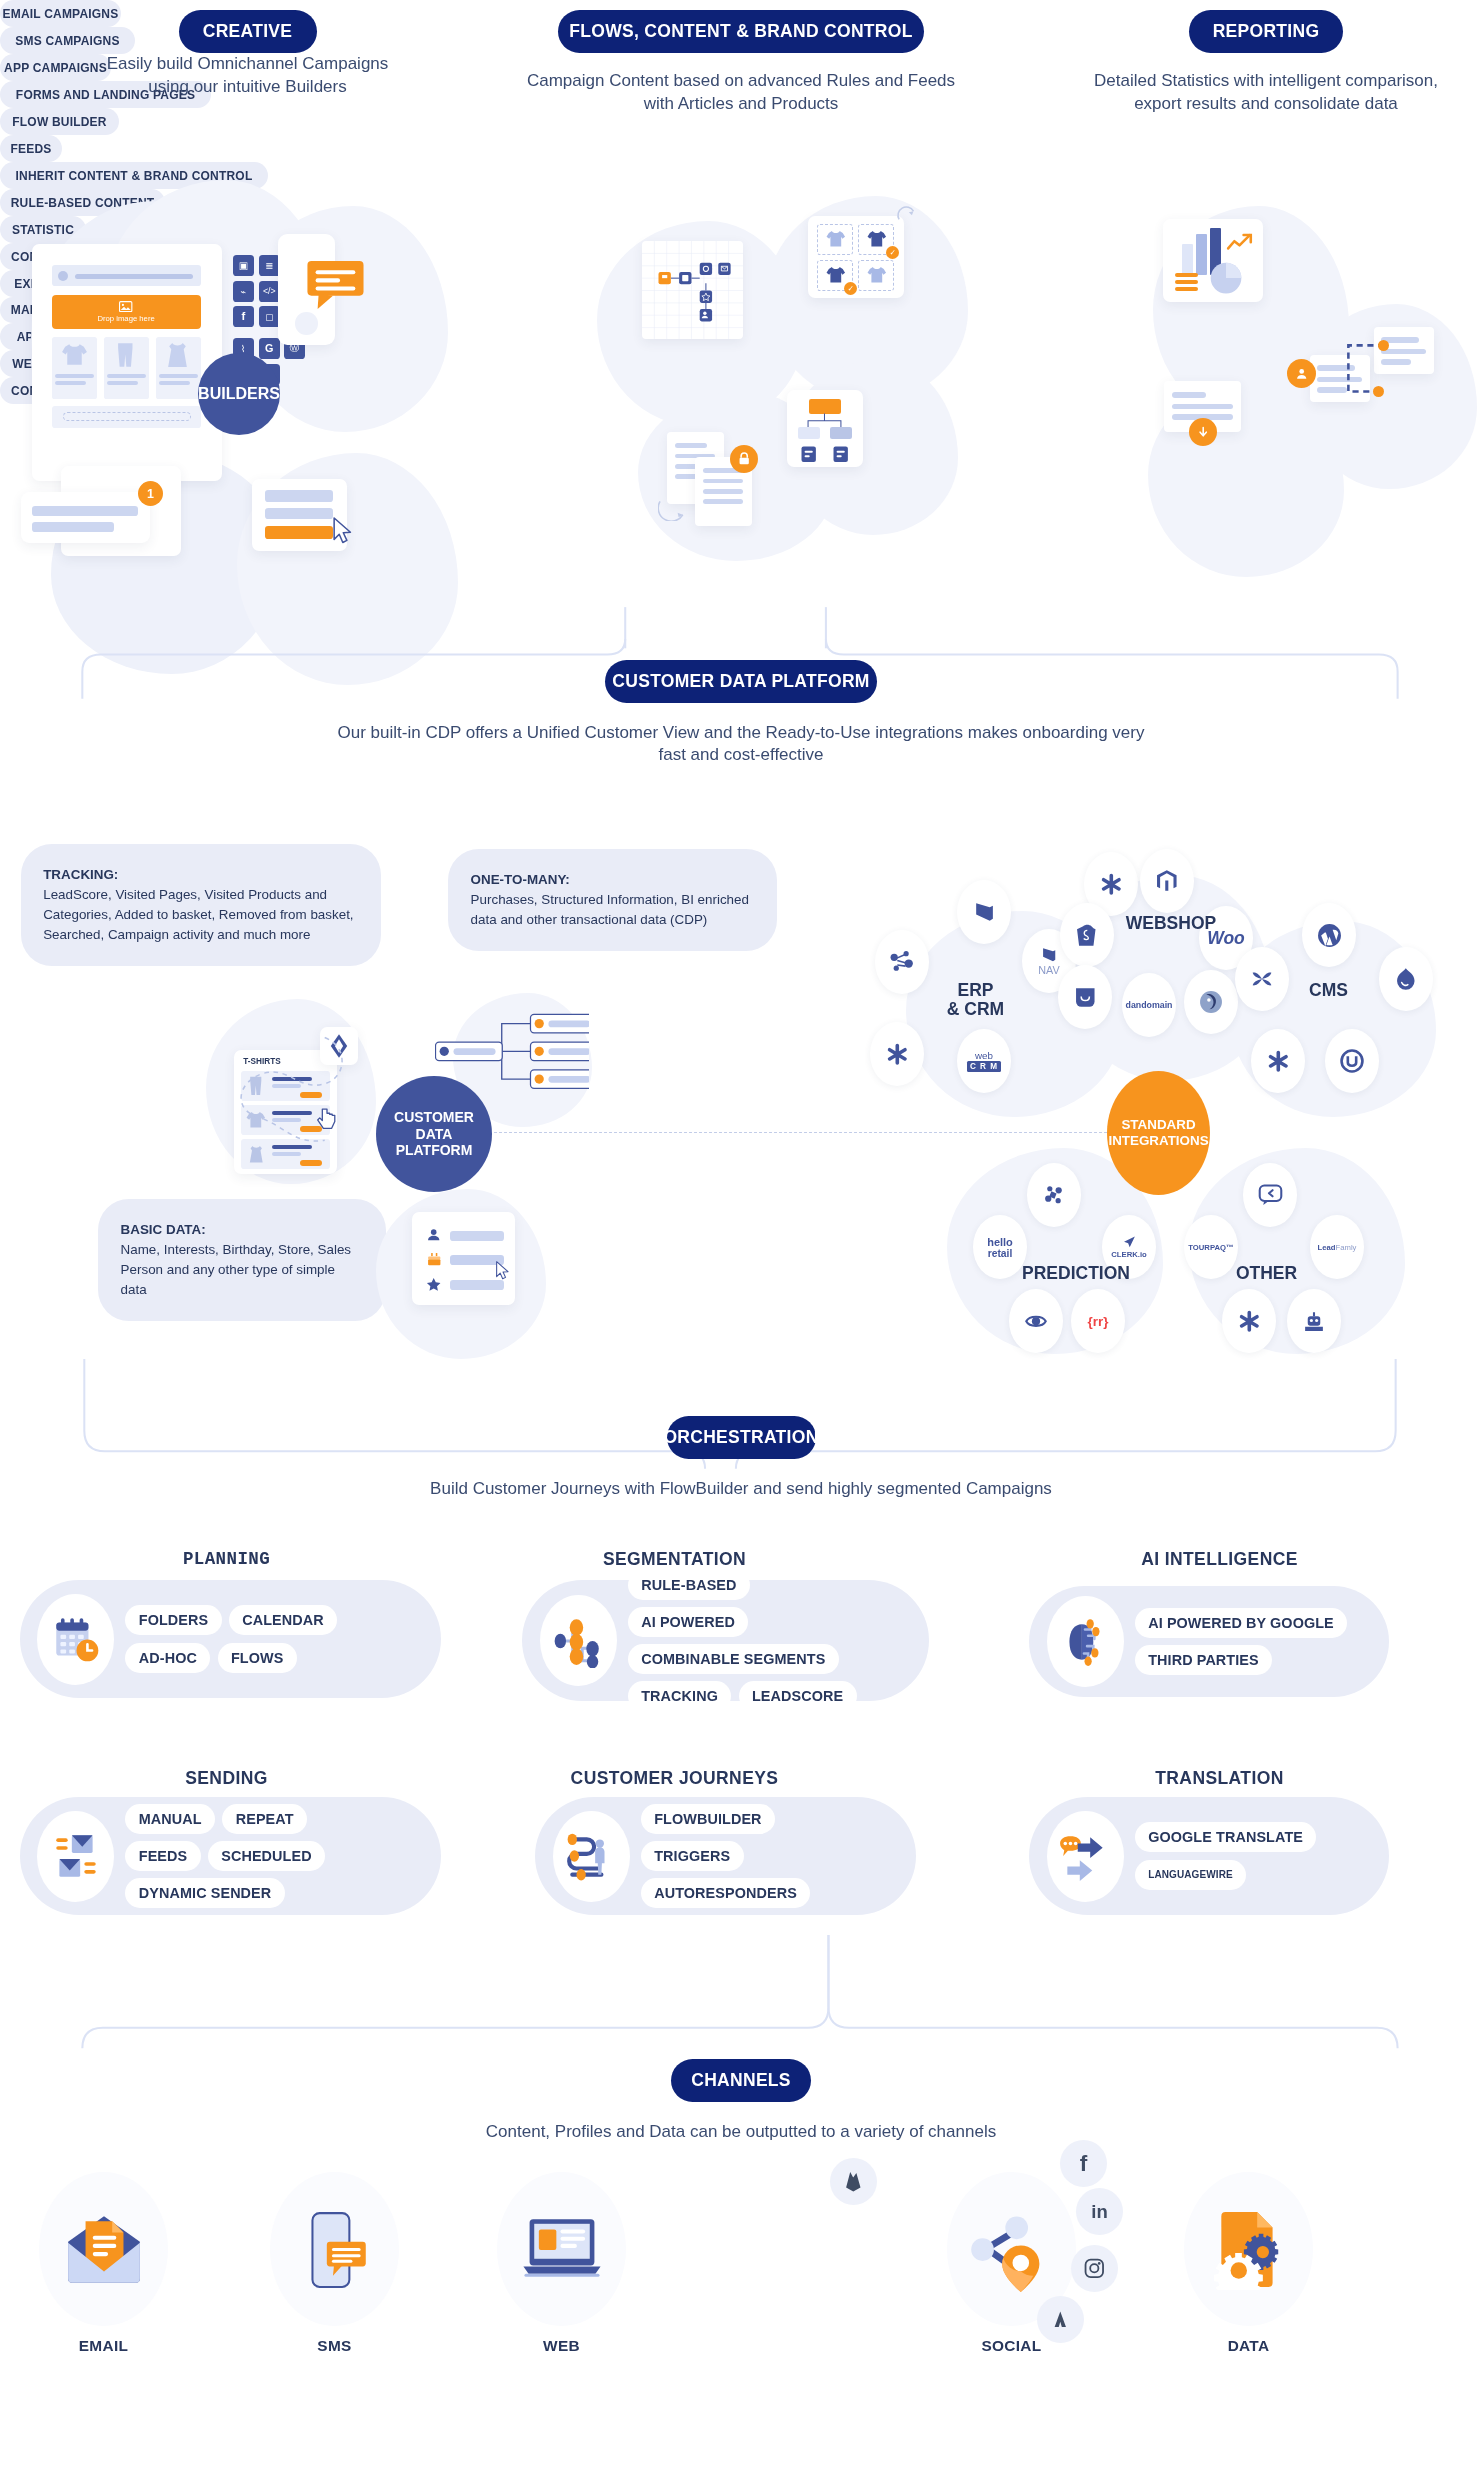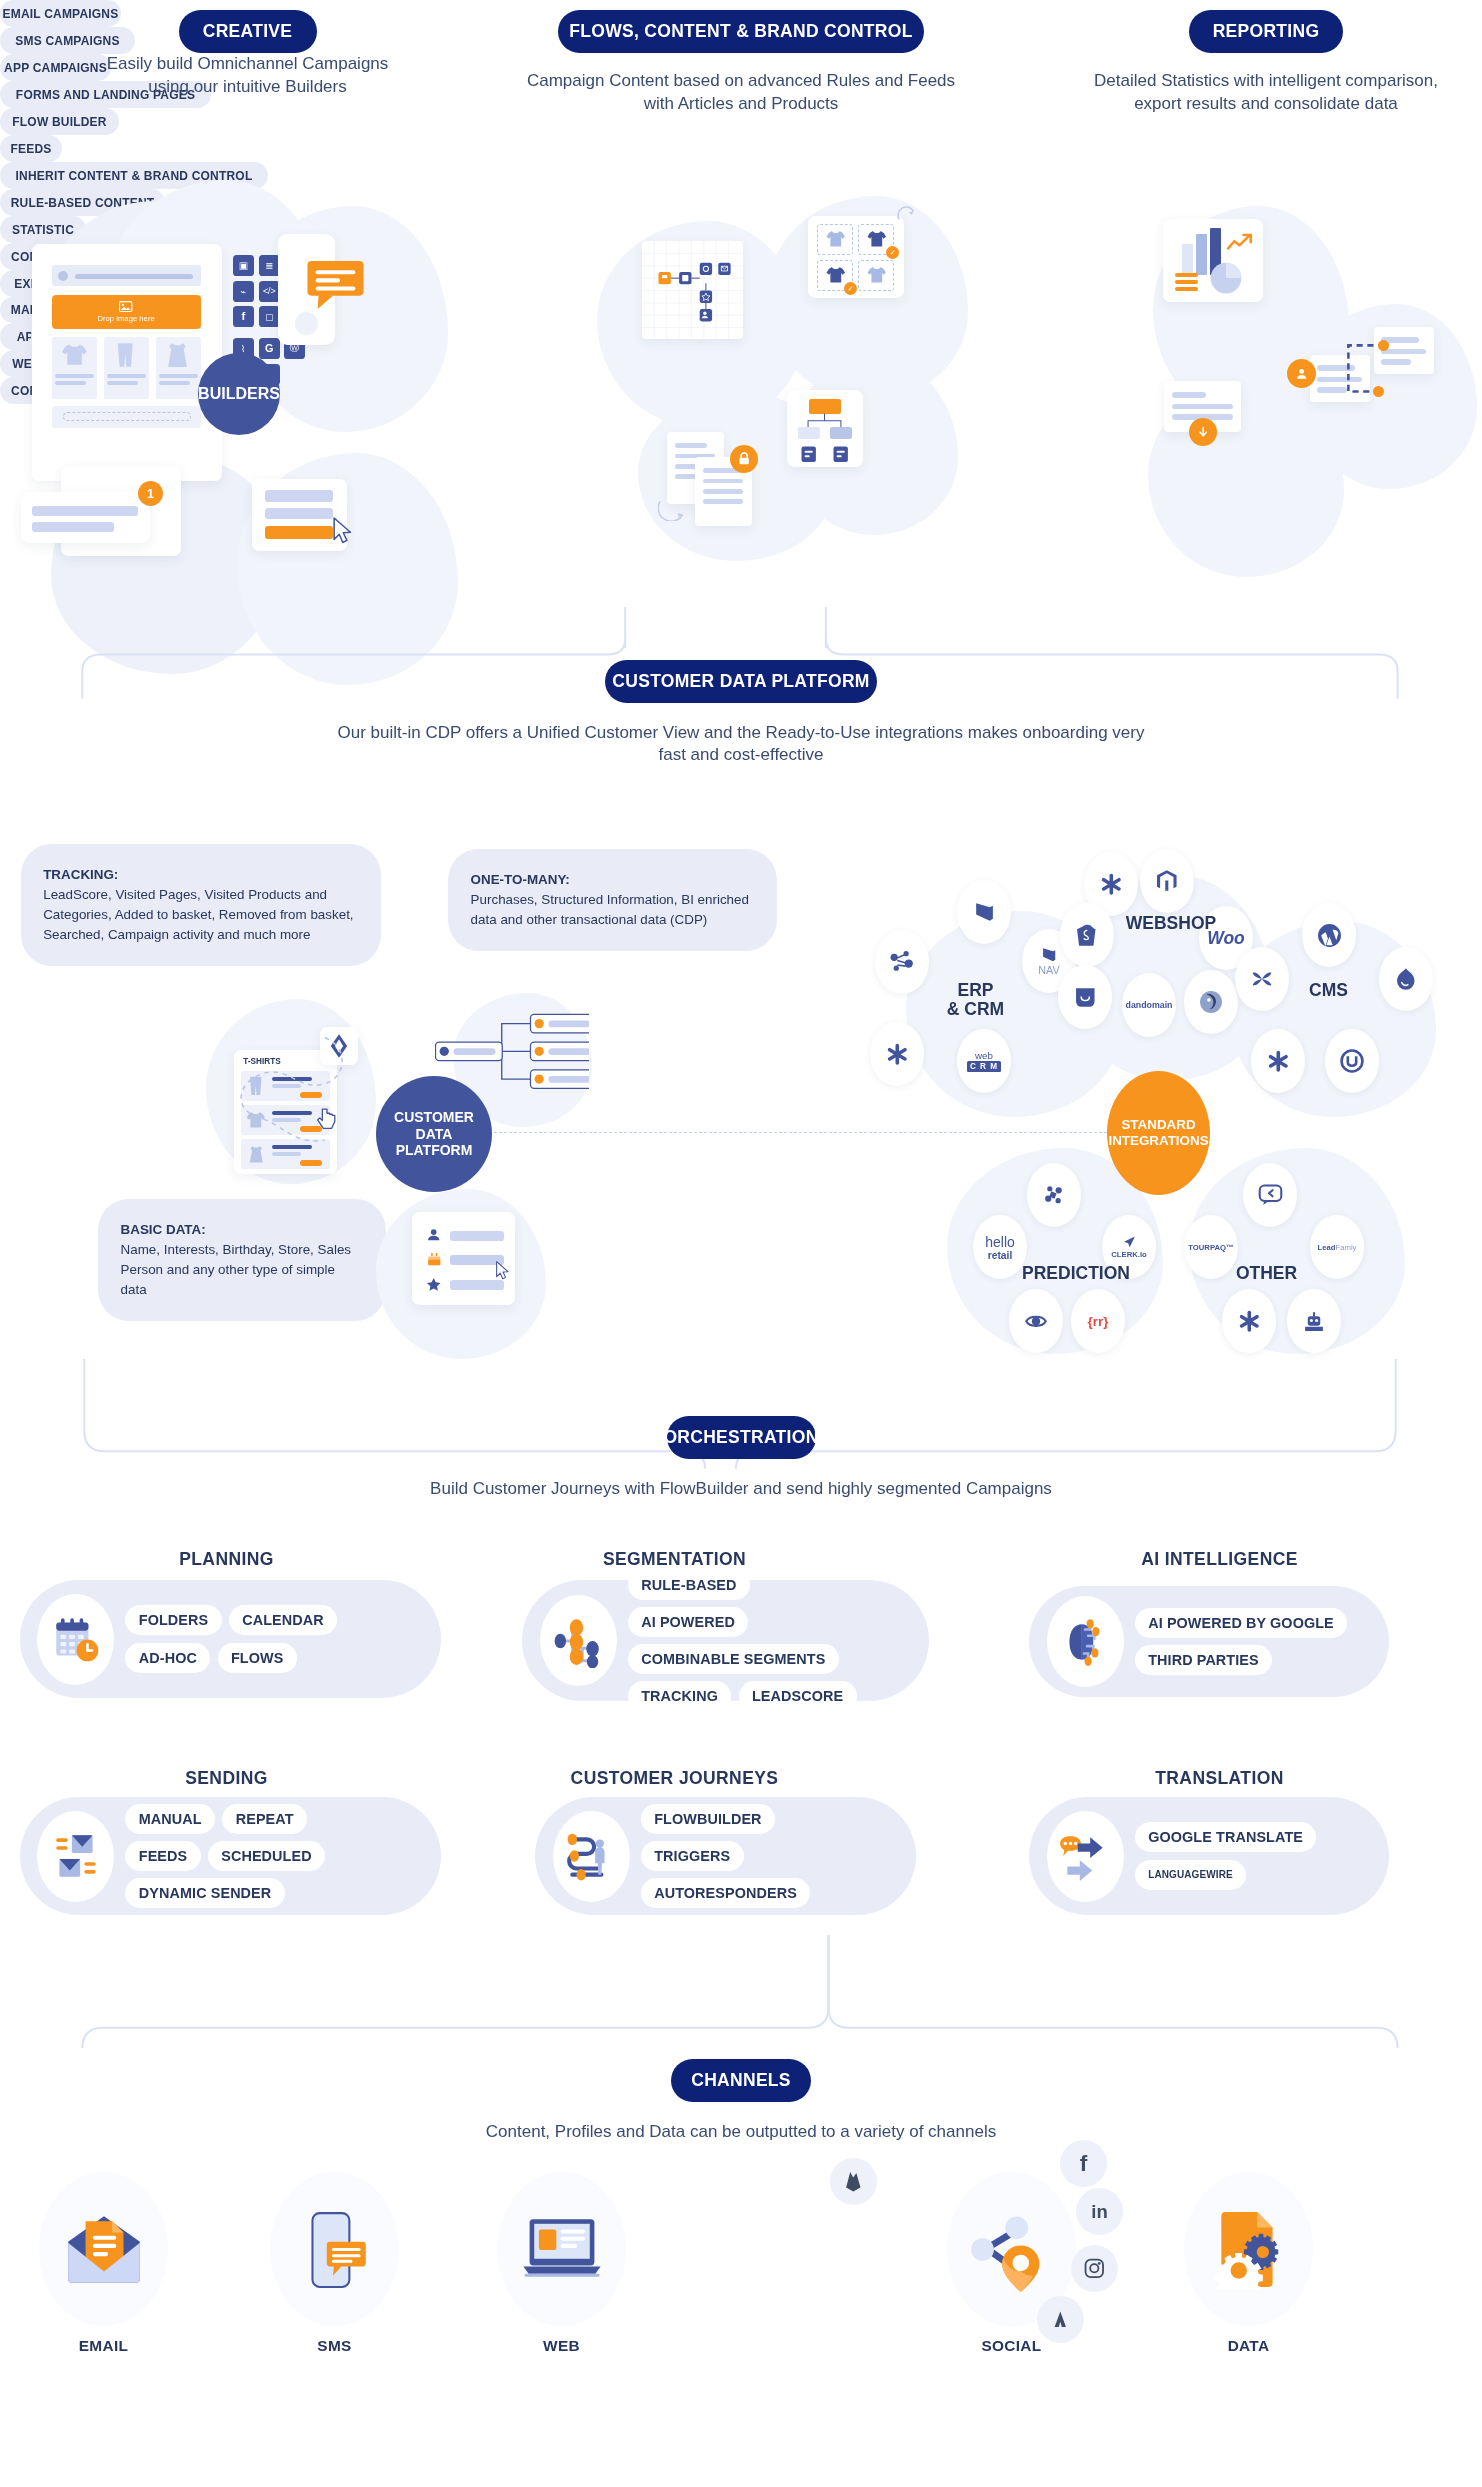--- a/index.html
+++ b/index.html
@@ -627,21 +627,21 @@
         <g fill="#41549c">
           <circle cx="15" cy="11" r="5"></circle>
           <circle cx="32" cy="14" r="6"></circle>
           <circle cx="12" cy="30" r="6"></circle>
           <circle cx="31" cy="34" r="5"></circle>
           <path d="M18 16l10 4-4 10-10-4z"></path>
         </g>
       </svg>
     </div>
   <div class="int-node" style="left:973px;top:1215px;flex-direction:column;">
-    <span style="font-size:14px;font-weight:400;color:#41549c;">hello</span>
+    <span style="font-size:11px;font-weight:700;color:#41549c;">hello</span>
     <span style="font-size:10.3px;font-weight:700;color:#41549c;">retail</span>
     </div>
   <div class="int-node" style="left:1102px;top:1215px;flex-direction:column;">
     <svg width="14.4" height="14.4" viewBox="0 0 28 28">
         <path d="M25 3 L4 13 L12 16 L15 24 Z" fill="#41549c"></path>
       </svg>
     <span style="font-size:7.7px;font-weight:700;color:#41549c;margin-top:1.5px;">CLERK.io</span>
     </div>
   <div class="int-node" style="left:1009px;top:1289px;">
     <svg width="24" height="22.6" viewBox="0 0 46 44">
@@ -689,21 +689,21 @@
     <path d="M2716 0 V 140 Q2716 180 2676 180 H 1470 Q1430 180 1430 214" fill="none" stroke="#dbe2f5" stroke-width="4"></path>
   </svg>
 
   <div class="sec-head" style="left:329px;top:1416px;width:824px;">
     <div class="pill-dark" style="width:149px;height:43px;font-size:17.5px;">
         <span>ORCHESTRATION</span>
       </div>
     <div class="sub" style="margin-top:18.5px;font-size:17px;">Build Customer Journeys with FlowBuilder and send highly segmented Campaigns</div>
   </div>
 
-  <div class="orc-title" style="left:72px;top:1549px;width:309px;font-size:17.5px;">PLANNING</div>
+  <div class="orc-title" style="left:72px;top:1549px;width:309px;font-size:17.5px;font-family:Liberation Mono, monospace;">PLANNING</div>
   <div class="orc-card" style="left:19.6px;top:1580px;width:421px;height:118px;">
     <div class="orc-icon-circle">
       <svg width="54" height="54" viewBox="0 0 104 104">
         <rect x="14" y="20" width="62" height="64" rx="6" fill="#c6d1ef"></rect>
           <rect x="14" y="20" width="62" height="16" rx="6" fill="#41549c"></rect>
         <rect x="23" y="12" width="7" height="16" rx="3.5" fill="#41549c"></rect>
           <rect x="41" y="12" width="7" height="16" rx="3.5" fill="#41549c"></rect>
           <rect x="59" y="12" width="7" height="16" rx="3.5" fill="#41549c"></rect>
         <g fill="#eef3ff">
             <rect x="22" y="44" width="11" height="8" rx="2"></rect>

